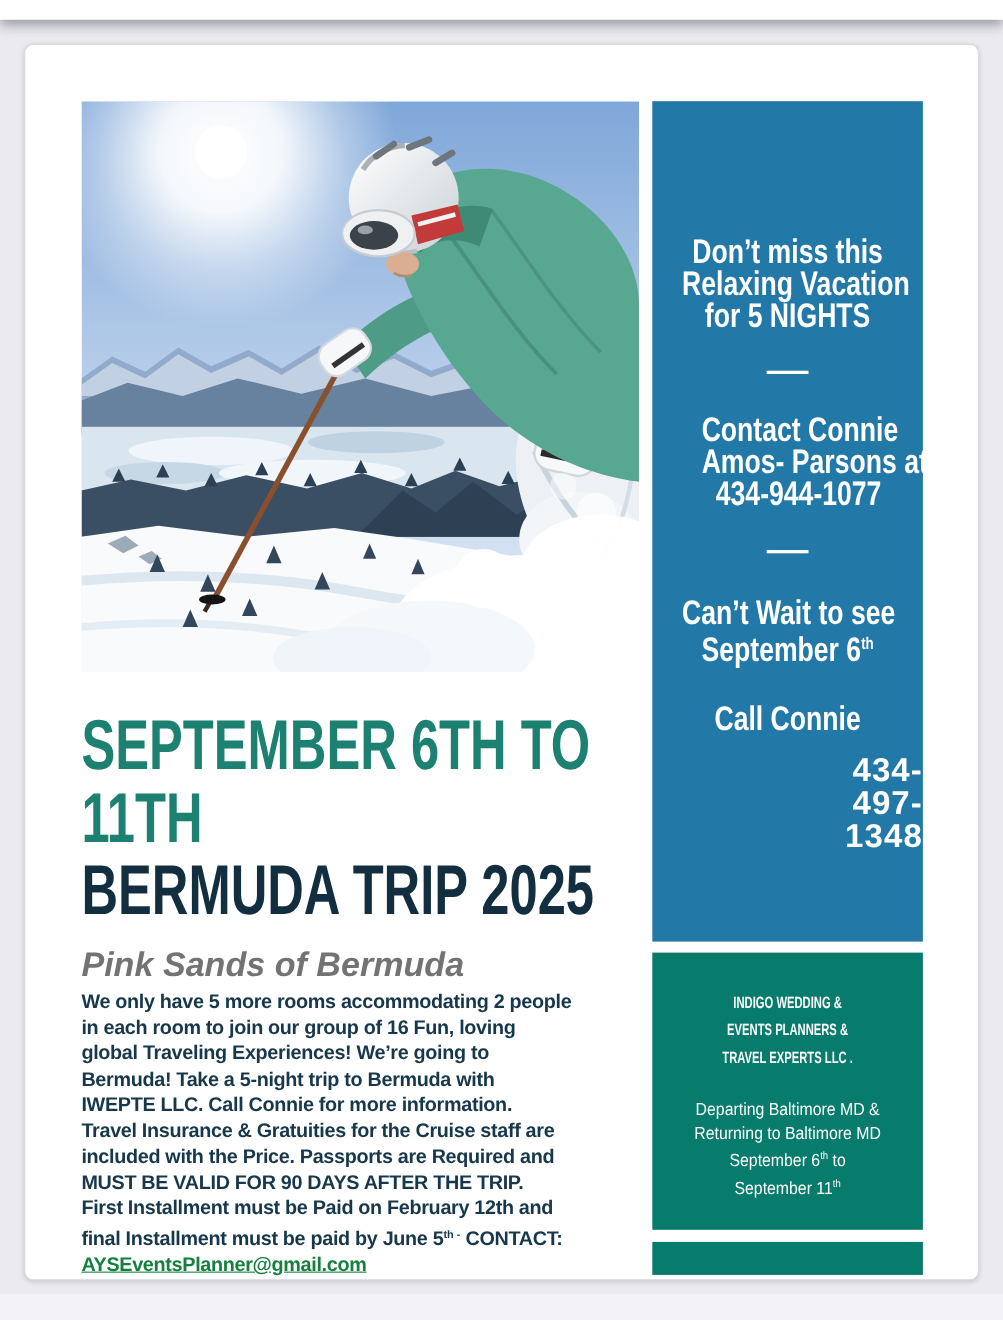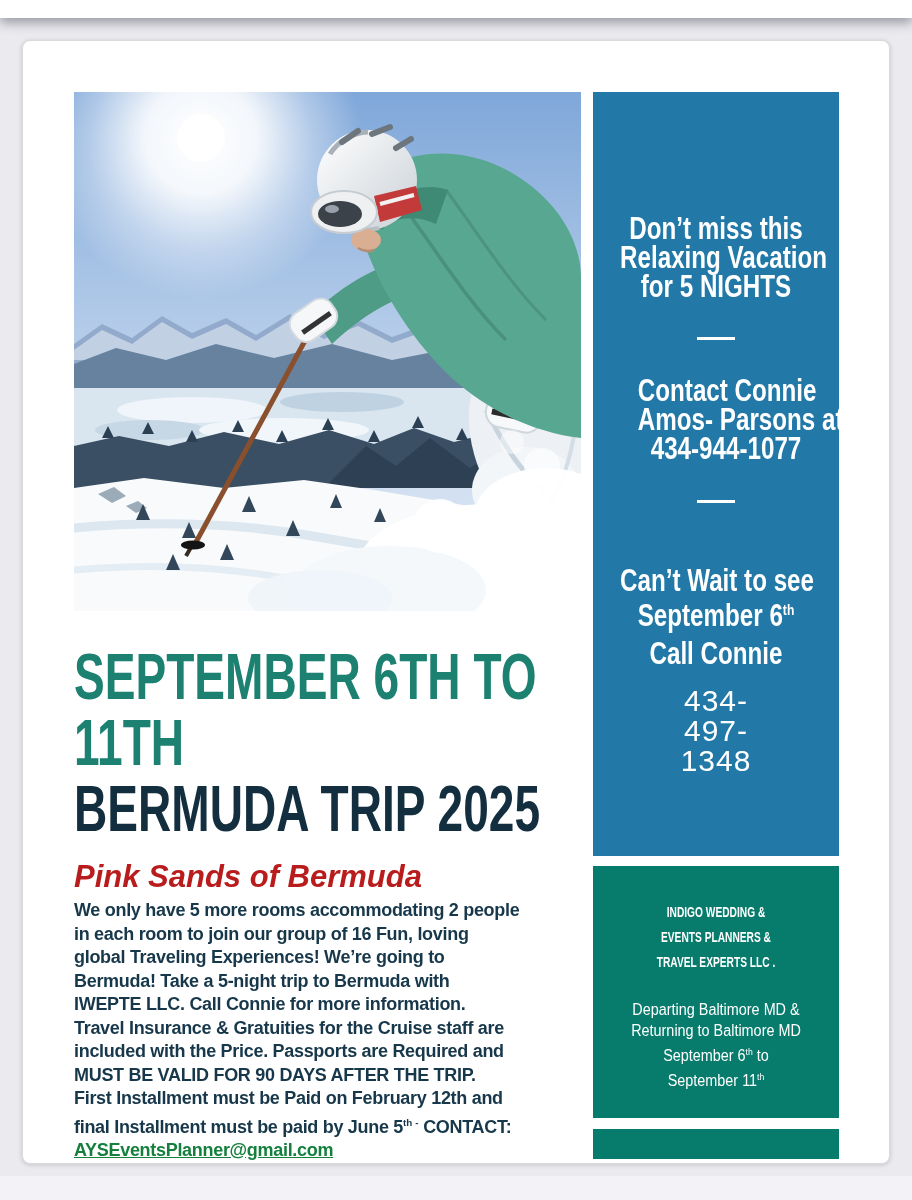--- a/index.html
+++ b/index.html
@@ -13,37 +13,37 @@
 
   
   .photo-frame{position:absolute;left:51px;top:51px;width:507px;height:519px;overflow:hidden;}
   .photo-frame svg{display:block;width:100%;height:100%;}
 
   
   .blue-panel{position:absolute;left:570px;top:51px;width:246px;height:764px;background:#2279a8;color:#fff;}
   .panel-block{position:absolute;left:0;right:0;text-align:center;font-weight:bold;
     font-size:31px;line-height:29px;}
   .cnd78{display:block;white-space:nowrap;transform:scaleX(.78);}
-  .b1{top:122px;} .b2{top:284px;padding-left:20px;} .b3{top:450px;margin-top:24px;} .call{top:547px;}
+  .b1{top:122px;} .b2{top:284px;padding-left:20px;} .b3{top:450px;} .call{top:547px;}
   .divider{position:absolute;left:50%;margin-left:-19px;width:38px;height:3px;background:#ffffff;}
   .d1{top:245px;} .d2{top:408px;}
   .panel-block sup{font-size:.5em;vertical-align:super;letter-spacing:0;}
-  .phone{position:absolute;left:0;right:0;top:594px;text-align:center;color:#fff;
-    font-size:30px;line-height:30px;font-weight:normal;letter-spacing:1px;}
+  .phone{position:absolute;left:0;right:0;top:594px;text-align:right;color:#fff;
+    font-size:30px;line-height:30px;font-weight:bold;letter-spacing:1px;}
   .phone span{display:block;}
 
   
   .headline{position:absolute;left:51px;top:603px;margin:0;font-weight:bold;}
   .hl{display:block;white-space:nowrap;font-size:64px;line-height:66px;letter-spacing:0;
     transform:scaleX(.72);transform-origin:left center;}
   .hl.teal{color:#1d8171;} .hl.navy{color:#132e3e;}
 
   
   .subheading{position:absolute;left:51px;top:818px;margin:0;font-size:31px;font-style:italic;
-    font-weight:bold;color:#b91c1c;letter-spacing:0;}
+    font-weight:bold;color:#737373;letter-spacing:0;}
   .body-text{position:absolute;left:51px;top:858px;width:540px;font-size:18px;font-weight:bold;
     line-height:23.5px;color:#17374a;letter-spacing:-0.3px;}
   .bline{display:block;white-space:nowrap;}
   .bsup{font-size:.55em;vertical-align:super;letter-spacing:0;}
   .email-link{color:#15803d;text-decoration:underline;font-weight:bold;cursor:pointer;display:inline-block;}
 
   
   .company-box{position:absolute;left:570px;top:825px;width:246px;height:252px;background:#077b6c;color:#fff;}
   .company-title{position:absolute;left:0;right:0;top:33px;text-align:center;font-weight:bold;
     font-size:15px;line-height:25px;}

